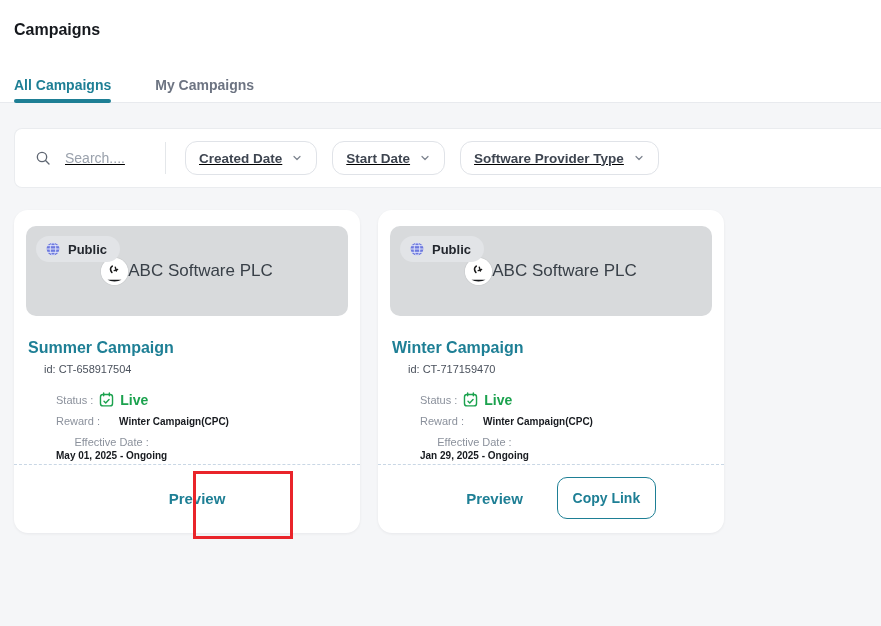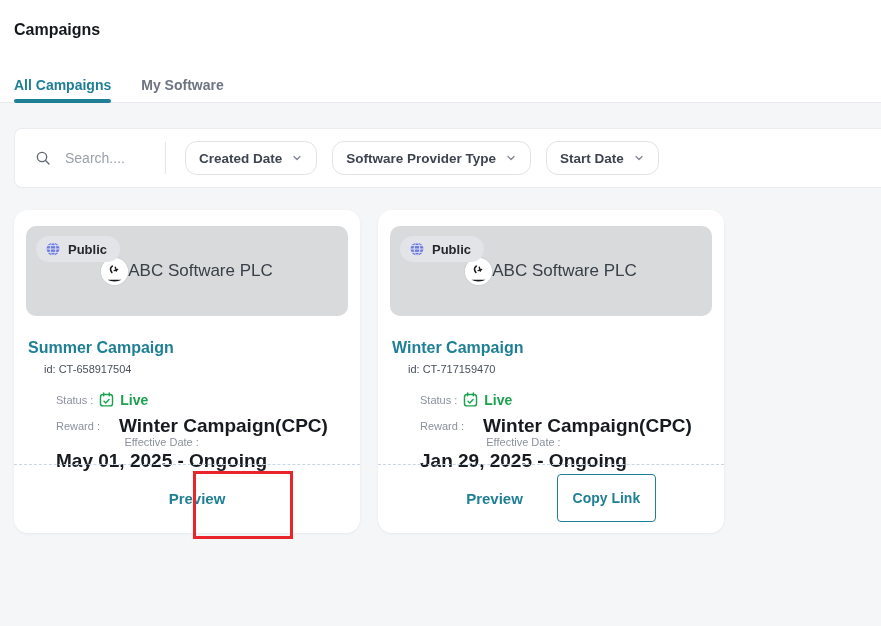--- a/index.html
+++ b/index.html
@@ -5,30 +5,30 @@
   * { box-sizing: border-box; }
   html,body { margin:0; padding:0; }
   body {
     width:881px; height:626px; position:relative; overflow:hidden;
     background:#ffffff; font-family:"Liberation Sans", sans-serif;
   }
   .content-bg { position:absolute; left:0; top:103px; width:881px; height:523px; background:#f5f6f8; }
 
   .page-title { position:absolute; left:14px; top:21px; font-size:16px; font-weight:700; color:#15181d; }
 
-  .tabs { position:absolute; left:14px; top:77px; display:flex; gap:30px; z-index:3; }
+  .tabs { position:absolute; left:14px; top:77px; display:flex; gap:44px; z-index:3; }
   .tab { position:relative; font-size:14px; font-weight:600; color:#6d7482; padding-bottom:9px; cursor:pointer; }
   .tab.active { color:#1e7f95; font-weight:700; }
   .tab-underline { position:absolute; left:0; bottom:-1px; width:100%; height:4px; background:#1e7f95; border-radius:3px; }
   .tabs-divider { position:absolute; left:0; top:102px; width:881px; height:1px; background:#e8eaee; }
 
   .filter-bar {
     position:absolute; left:14px; top:128px; width:867px; height:60px;
     background:#fff; border:1px solid #eaecef; border-right:0;
-    border-radius:8px 0 0 8px; display:flex; align-items:center; z-index:2;
+    border-radius:8px 0 0 8px; display:flex; align-items:center; z-index:2;text-decoration:underline;
   }
   .search-wrap { display:flex; align-items:center; gap:12px; padding-left:20px; width:150px; }
   .search-input { border:0; outline:0; width:104px; font-size:14px; color:#374151; background:transparent; font-family:inherit; }
   .search-input::placeholder { color:#9aa1ac; }
   .vdivider { width:1px; height:32px; background:#e4e7ea; }
   .pill-row { display:flex; align-items:center; gap:15px; margin-left:19px; }
   .pill {
     display:flex; align-items:center; gap:9px; height:34px; padding:16px 13px;
     border:1px solid #e0e3e8; border-radius:12px; background:#fff;
     font-size:13.5px; font-weight:600; color:#3e4550; cursor:pointer; white-space:nowrap;
@@ -53,48 +53,48 @@
 
   .card-title { position:absolute; left:14px; top:129px; font-size:16px; font-weight:700; color:#1e7f95; cursor:pointer; }
   .card-id { position:absolute; left:30px; top:153px; font-size:11px; color:#4a515c; }
 
   .meta-row { position:absolute; left:14px; display:flex; align-items:center;margin-left:28px; }
   .meta-status { top:181px; gap:5px; }
   .meta-reward { top:205px; gap:19px; }
   .meta-effective { top:226px; gap:2px;flex-direction:column; }
   .meta-label { font-size:11px; color:#8b919c; }
   .status-value { font-size:14px; font-weight:600; color:#1ba24e; }
-  .meta-value { font-size:19px; font-weight:700; color:#171a1f; }
+  .meta-value { font-size:10px; font-weight:700; color:#171a1f; }
 
   .dashed { position:absolute; left:0; top:254px; width:100%; border-top:1px dashed #c9d7e5; }
 
   .card-footer { position:absolute; left:10px; top:255px; width:100%; height:66px; display:flex; align-items:center; justify-content:center; gap:34px; }
   .preview-link { font-size:15px; font-weight:700; color:#1e7f95; cursor:pointer; }
   .btn { font-family:inherit; font-size:14px; font-weight:700; cursor:pointer; }
   .btn-apply { width:70px; height:38px; border:none; border-radius:9px; background:#21798f; color:#fff; }
-  .btn-copy { width:99px; height:48px; border:1.5px solid #1e7f95; border-radius:4px; background:#fff; color:#1e7f95; }
+  .btn-copy { width:99px; height:42px; border:1.5px solid #1e7f95; border-radius:10px; background:#fff; color:#1e7f95; }
 
   .annotation-box { position:absolute; left:193px; top:471px; width:100px; height:68px; border:3px solid #e9242a; pointer-events:none; z-index:5; }
 
   .icon { display:inline-flex; flex:0 0 auto; }
 </style>
 </head>
 <body>
 
 <div class="content-bg"></div>
 
 <div class="page-title">Campaigns</div>
 
 <div class="tabs">
   <div class="tab active">
     <span>All Campaigns</span>
     <div class="tab-underline"></div>
   </div>
   <div class="tab">
-    <span>My Software</span>
+    <span>My Campaigns</span>
   </div>
 </div>
 <div class="tabs-divider"></div>
 
 <div class="filter-bar">
   <div class="search-wrap">
     <span class="icon">
       <svg width="16" height="16" viewBox="0 0 24 24" fill="none" stroke="#5f6672" stroke-width="2" stroke-linecap="round">
         <circle cx="10.5" cy="10.5" r="7"></circle>
           <line x1="15.8" y1="15.8" x2="21" y2="21"></line>
@@ -106,29 +106,29 @@
   <div class="pill-row">
     <div class="pill">
       <span>Created Date</span>
       <span class="icon">
         <svg width="12" height="12" viewBox="0 0 24 24" fill="none" stroke="#7c838e" stroke-width="2.4" stroke-linecap="round" stroke-linejoin="round">
             <polyline points="6,9 12,15 18,9"></polyline>
           </svg>
       </span>
     </div>
     <div class="pill">
-      <span>Software Provider Type</span>
+      <span>Start Date</span>
       <span class="icon">
         <svg width="12" height="12" viewBox="0 0 24 24" fill="none" stroke="#7c838e" stroke-width="2.4" stroke-linecap="round" stroke-linejoin="round">
             <polyline points="6,9 12,15 18,9"></polyline>
           </svg>
       </span>
     </div>
     <div class="pill">
-      <span>Start Date</span>
+      <span>Software Provider Type</span>
       <span class="icon">
         <svg width="12" height="12" viewBox="0 0 24 24" fill="none" stroke="#7c838e" stroke-width="2.4" stroke-linecap="round" stroke-linejoin="round">
             <polyline points="6,9 12,15 18,9"></polyline>
           </svg>
       </span>
     </div>
   </div>
 </div>
 
 <div class="card c0">

